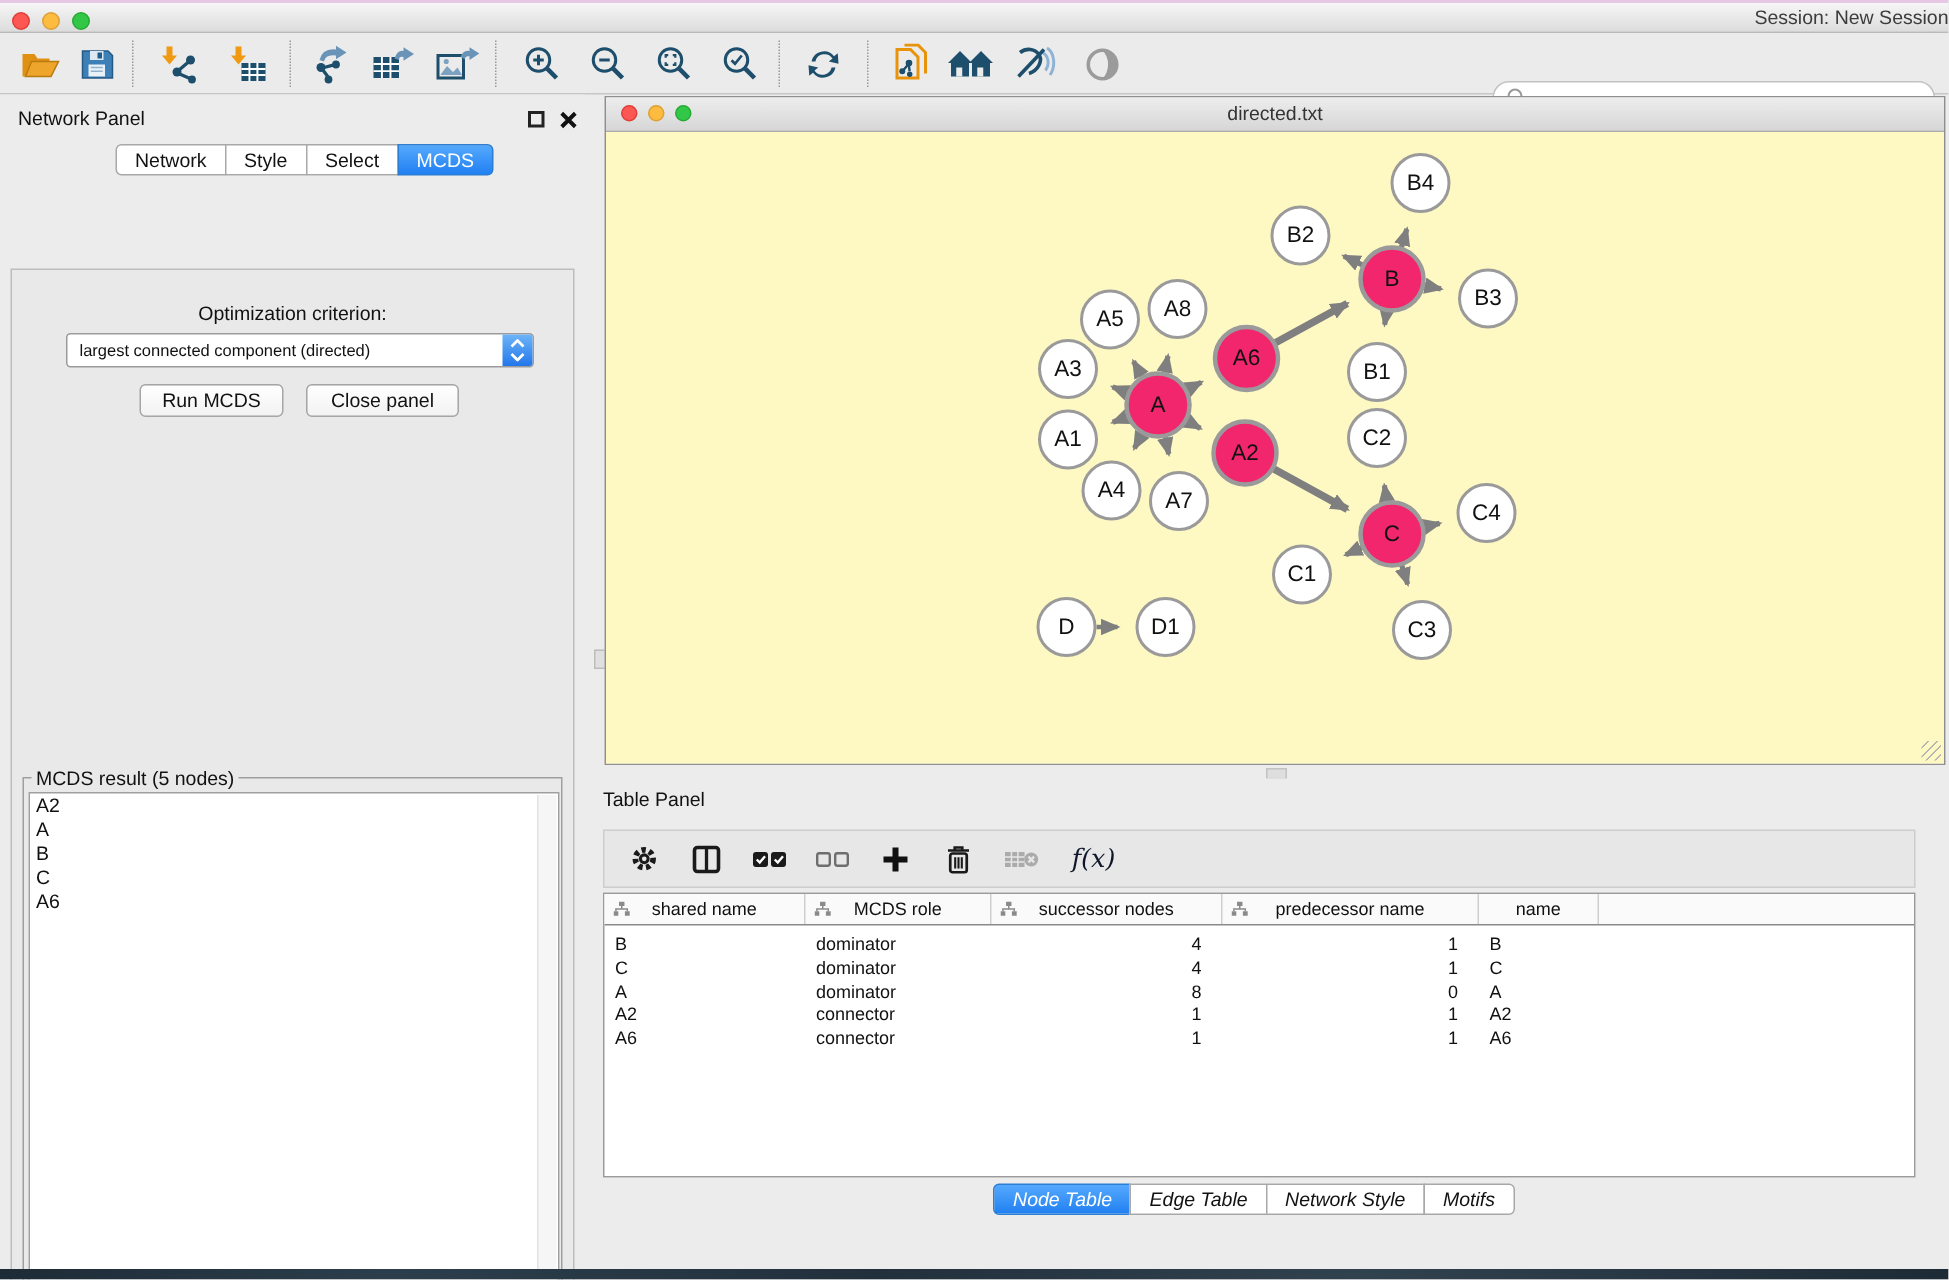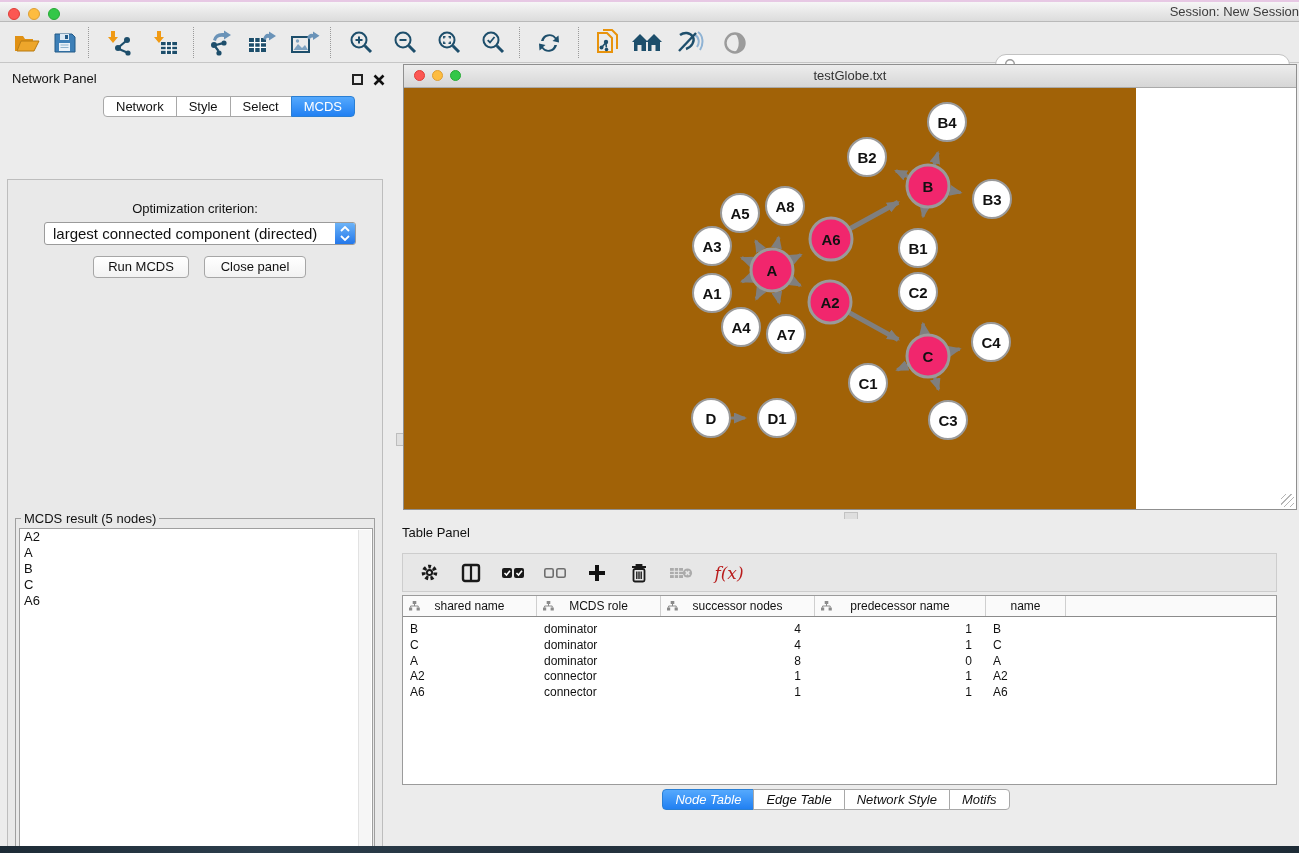--- a/index.html
+++ b/index.html
@@ -28,47 +28,47 @@
   .panel-title { font-size:13px; color:#111; }
   .win-btn { position:absolute; width:11px; height:11px; border:2px solid #222; background:transparent; }
   .close-x { position:absolute; width:12px; height:12px; }
   .tabs { position:absolute; display:flex; }
   .tab { border:1px solid #a8a8a8; background:#fff; color:#111; font-size:13px; padding:2px 12px; height:21px; line-height:16px; margin-left:-1px; }
   .tab.first { border-radius:4px 0 0 4px; margin-left:0; }
   .tab.last { border-radius:0 4px 4px 0; }
   .tab.active { background:linear-gradient(#55a9fd,#2180f2); border-color:#2a7fd4; color:#fff; }
   .cp-content { position:absolute; left:7px; top:116px; width:376px; height:685px; background:#e9e9e9; border:1px solid #bdbdbd; }
   .combo { position:absolute; background:#fff; border:1px solid #9b9b9b; border-radius:3px; display:flex; align-items:center; }
-  .combo .val { flex:1; padding-left:8px; font-size:15px; color:#111; white-space:nowrap; overflow:hidden; }
+  .combo .val { flex:1; padding-left:8px; font-size:11px; color:#111; white-space:nowrap; overflow:hidden; }
   .combo .step { width:20px; height:100%; border-radius:0 2px 2px 0; background:linear-gradient(#6db4f8,#2377ea); display:flex; flex-direction:column; align-items:center; justify-content:center; gap:3px; }
   .btn { position:absolute; background:linear-gradient(#ffffff,#f2f2f2); border:1px solid #a6a6a6; border-radius:4px; font-size:13px; color:#111; text-align:center; }
   .fieldset { position:absolute; border:1px solid #9f9f9f; }
   .fieldset .legend { position:absolute; top:-8px; left:5px; background:#e9e9e9; padding:0 3px; font-size:13px; color:#111; }
   .listbox { position:absolute; background:#fff; border:1px solid #9f9f9f; overflow:hidden; }
   .listbox .item { font-size:13px; line-height:16px; padding-left:4px; color:#111; }
   .scrolltrack { position:absolute; top:1px; bottom:1px; right:1px; width:13px; background:#f6f6f6; border-left:1px solid #e2e2e2; }
 
   
   .netwin { left:403px; top:64px; width:894px; height:446px; background:#fff; border:1px solid #8f8f8f; }
   .netwin .nw-titlebar { position:absolute; left:0; top:0; right:0; height:23px; background:linear-gradient(#ededed,#d6d6d6); border-bottom:1px solid #aaa; }
   .nw-title { width:100%; text-align:center; line-height:22px; font-size:13px; color:#333; }
   .nw-lights { position:absolute; left:10px; top:5px; display:flex; gap:7px; }
-  .nw-canvas { position:absolute; left:0; top:23px; width:732px; height:421px; background:#a16207;font-weight:bold; }
+  .nw-canvas { position:absolute; left:0; top:23px; width:892px; height:421px; background:#fef9c3; }
   .resize-grip { position:absolute; right:2px; bottom:2px; width:13px; height:13px;
     background:repeating-linear-gradient(135deg, transparent 0 3px, #b5b5b5 3px 4px); }
 
   
   .vdiv-handle { left:396px; top:433px; width:8px; height:13px; background:#e0e0e0; border:1px solid #bdbdbd; }
   .hdiv-handle { left:844px; top:512px; width:14px; height:8px; background:#dedede; border:1px solid #c2c2c2; }
 
   
   .tp { left:388px; top:519px; width:896px; height:293px; background:#ececec; }
   .tp-toolbar { position:absolute; left:14px; top:34px; width:875px; height:39px; background:#e7e7e7; border:1px solid #cdcdcd; display:flex; align-items:center; gap:14px; padding-left:12px; }
   .tp-tool { width:28px; height:28px; display:flex; align-items:center; justify-content:center; }
-  .fx { font-family:"DejaVu Serif",serif; font-style:italic; font-size:17px; color:#b91c1c; }
+  .fx { font-family:"DejaVu Serif",serif; font-style:italic; font-size:17px; color:#0f172a; }
   .tablebox { position:absolute; left:14px; top:76px; width:875px; height:190px; background:#fff; border:1px solid #9b9b9b; }
   .thead { position:absolute; left:0; top:0; right:0; height:21px; background:#fafafa; border-bottom:1px solid #8b8b8b; display:flex; }
   .th { position:relative; display:flex; align-items:center; justify-content:center; font-size:12px; color:#111; border-right:1px solid #cfcfcf; }
   .th .hicon { position:absolute; left:6px; top:5px; }
   .trow { position:absolute; left:0; right:0; height:16px; display:flex; font-size:12px; color:#111; }
   .td { white-space:nowrap; overflow:hidden; }
   .bottom-tabs { position:absolute; left:0; right:0; top:270px; display:flex; justify-content:center;font-style:italic; }
   .btab { border:1px solid #a8a8a8; background:#fff; font-size:13px; padding:2px 12px; height:21px; line-height:16px; margin-left:-1px; color:#111; }
   .btab.first { border-radius:4px 0 0 4px; margin-left:0; }
   .btab.last { border-radius:0 4px 4px 0;text-align:center; }
@@ -243,21 +243,21 @@
   </div>
 </div>
 
 <div class="abs cp">
   <div class="abs panel-title" style="left:12px; top:8px;">Network Panel</div>
   <span class="win-btn" style="left:352px; top:11px;"></span>
   <svg class="close-x" style="left:373px; top:11px;" viewBox="0 0 12 12">
       <path d="M1.5 1.5 10.5 10.5M10.5 1.5 1.5 10.5" stroke="#111" stroke-width="2.6"></path>
     </svg>
 
-  <div class="tabs" style="left:77px; top:33px;margin-left:26px;" id="cp-tabs">
+  <div class="tabs" style="left:77px; top:33px;" id="cp-tabs">
       <div class="tab first">Network</div>
       <div class="tab">Style</div>
       <div class="tab">Select</div>
       <div class="tab last active">MCDS</div>
     </div>
 
   <div class="cp-content">
     <div class="abs" style="left:0; top:21px; width:100%; text-align:center; font-size:13px;">Optimization criterion:</div>
     <div class="combo" style="left:36px; top:42px; width:312px; height:23px;">
       <span class="val">largest connected component (directed)</span>
@@ -290,21 +290,21 @@
 <div class="abs vdiv-handle"></div>
 <div class="abs hdiv-handle"></div>
 
 <div class="abs netwin">
   <div class="nw-titlebar">
     <div class="nw-lights">
       <span class="light r" style="width:11px;height:11px"></span>
       <span class="light y" style="width:11px;height:11px"></span>
       <span class="light g" style="width:11px;height:11px"></span>
     </div>
-    <div class="nw-title">testGlobe.txt</div>
+    <div class="nw-title">directed.txt</div>
   </div>
   <div class="nw-canvas">
     <svg id="graph-svg" width="892" height="421" viewBox="0 0 892 421">
         <defs>
           <marker id="arr" markerUnits="userSpaceOnUse" markerWidth="13" markerHeight="11" refX="11" refY="5.5" orient="auto">
             <path d="M0 0 L13 5.5 L0 11 z" fill="#7f7f7f"></path>
           </marker>
         </defs>
         <line x1="357.230235352432" y1="162.8163567215194" x2="351.6651122146444" y2="152.9034811323354" stroke="#7f7f7f" stroke-width="3.5" marker-end="url(#arr)"></line>
         <line x1="372.3793183343823" y1="160.44027896919482" x2="374.63008242271667" y2="149.35959422662572" stroke="#7f7f7f" stroke-width="3.5" marker-end="url(#arr)"></line>

